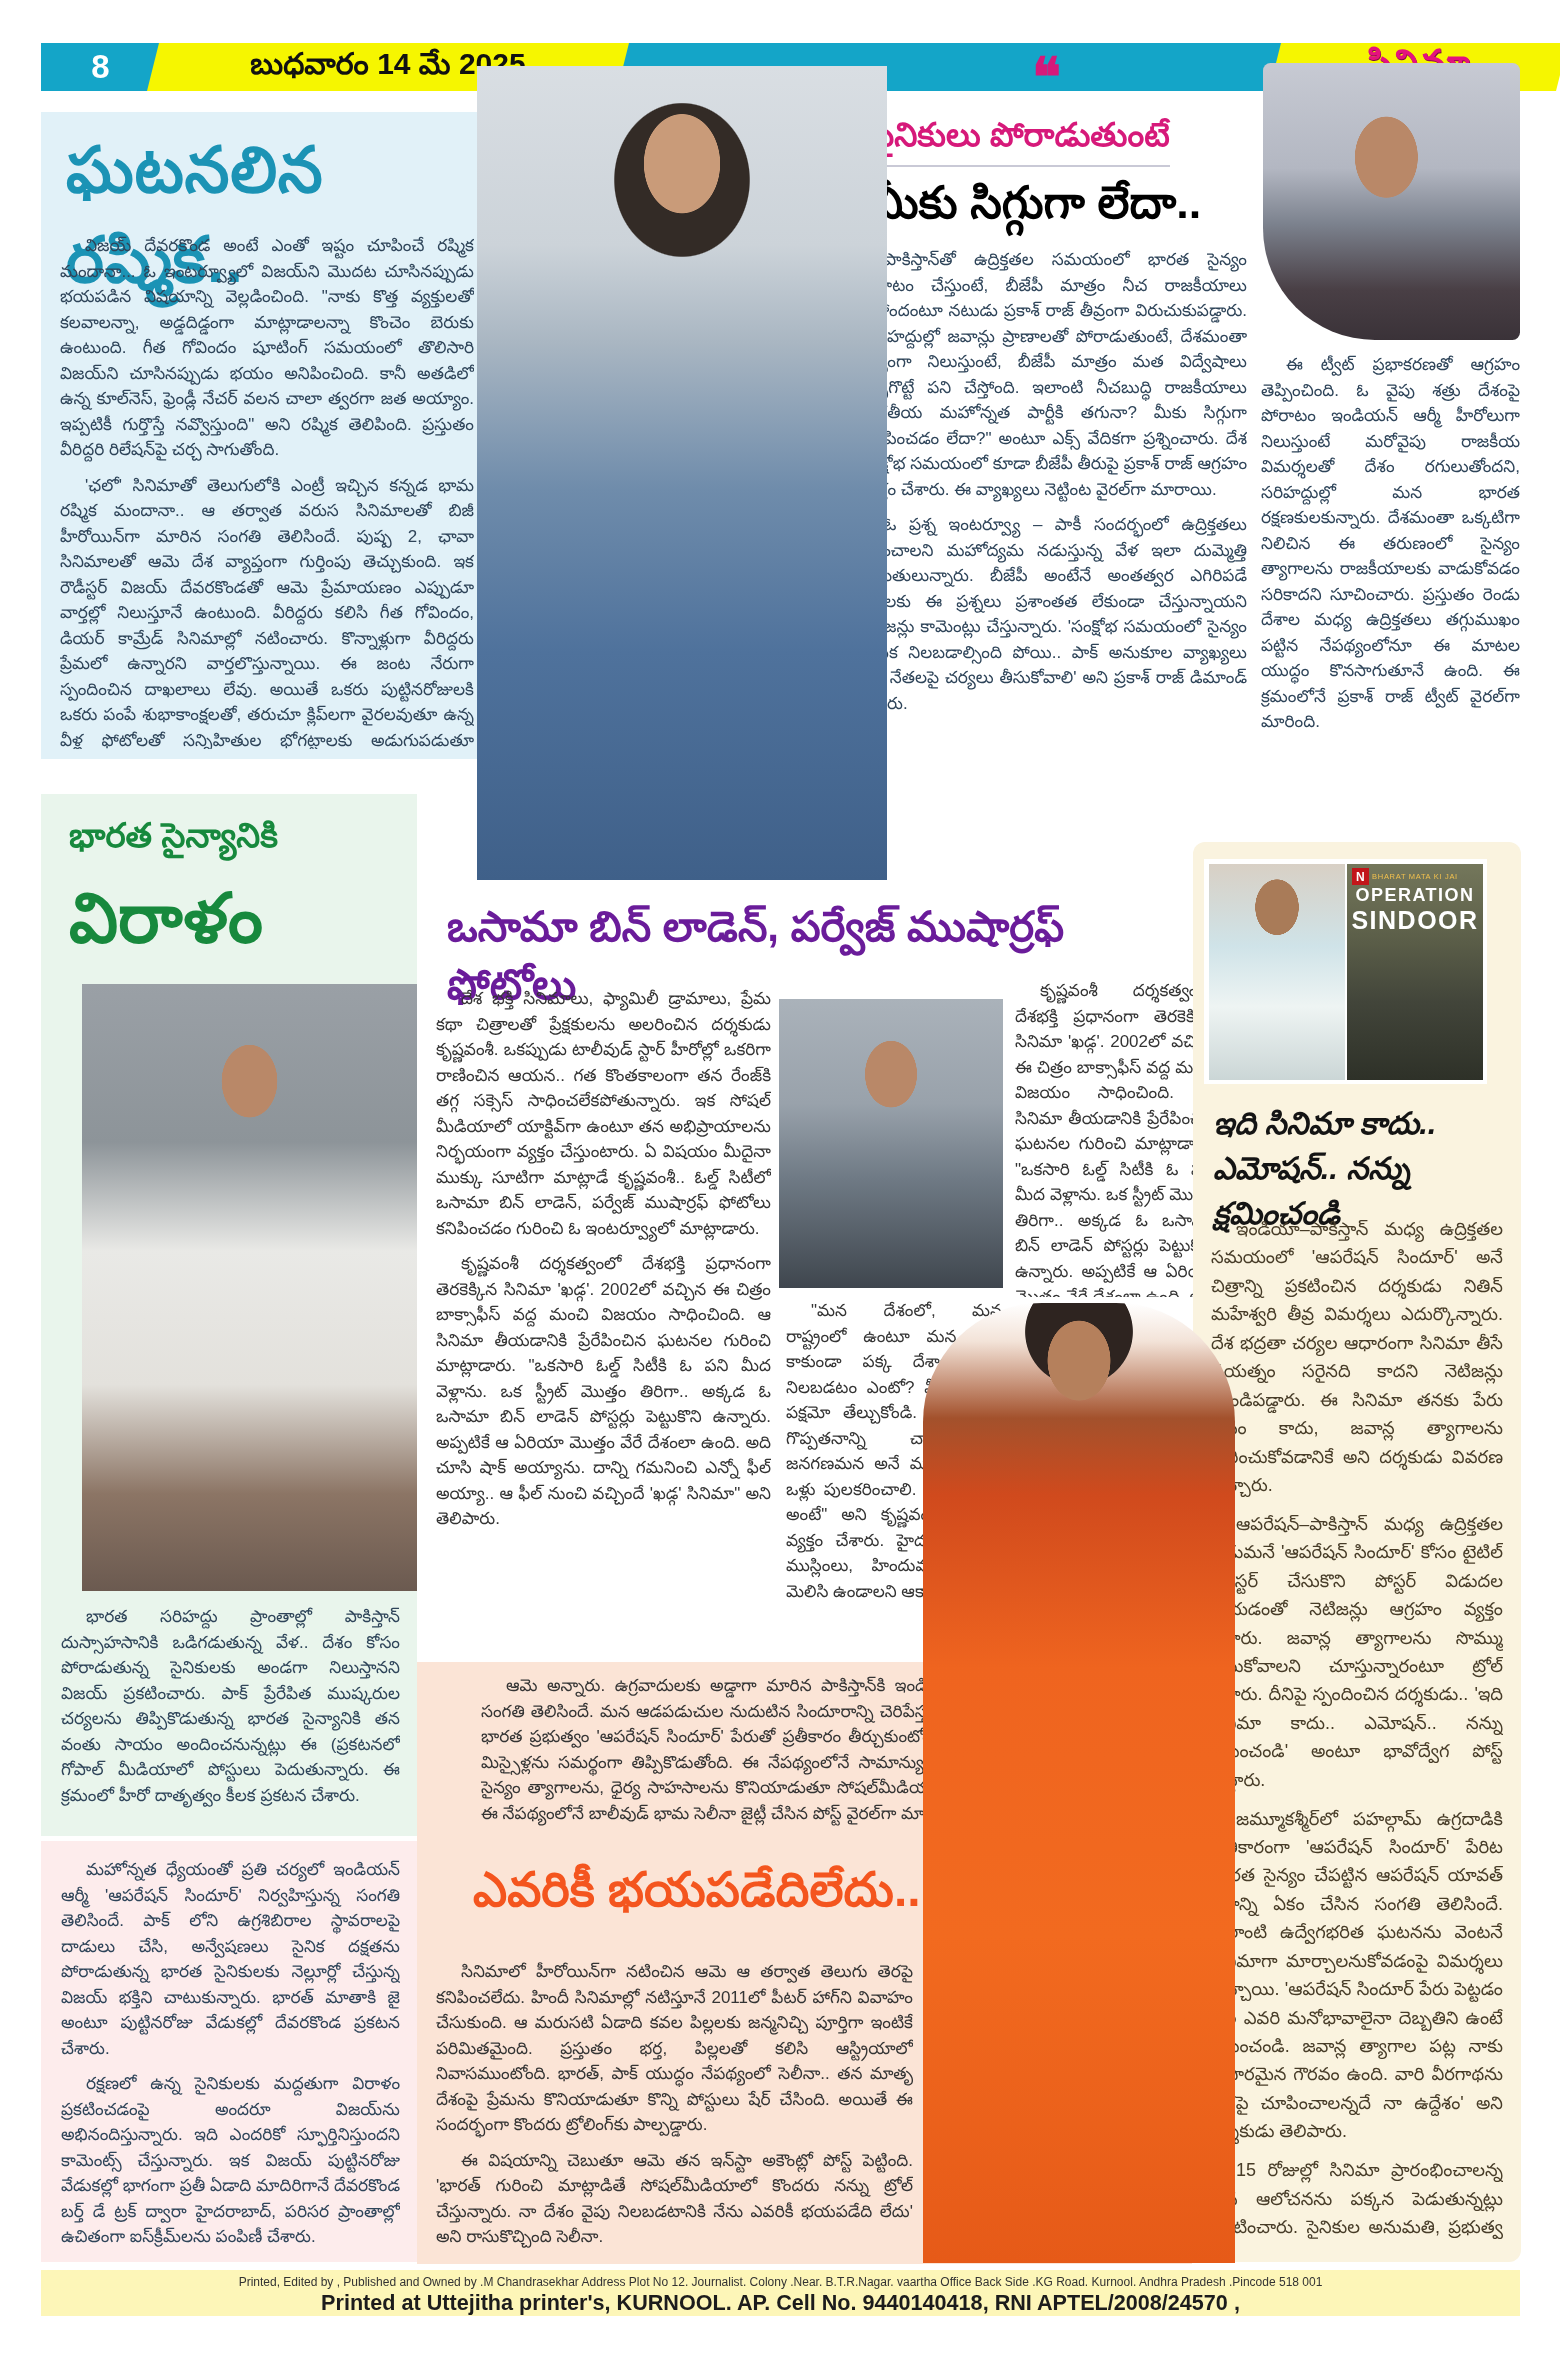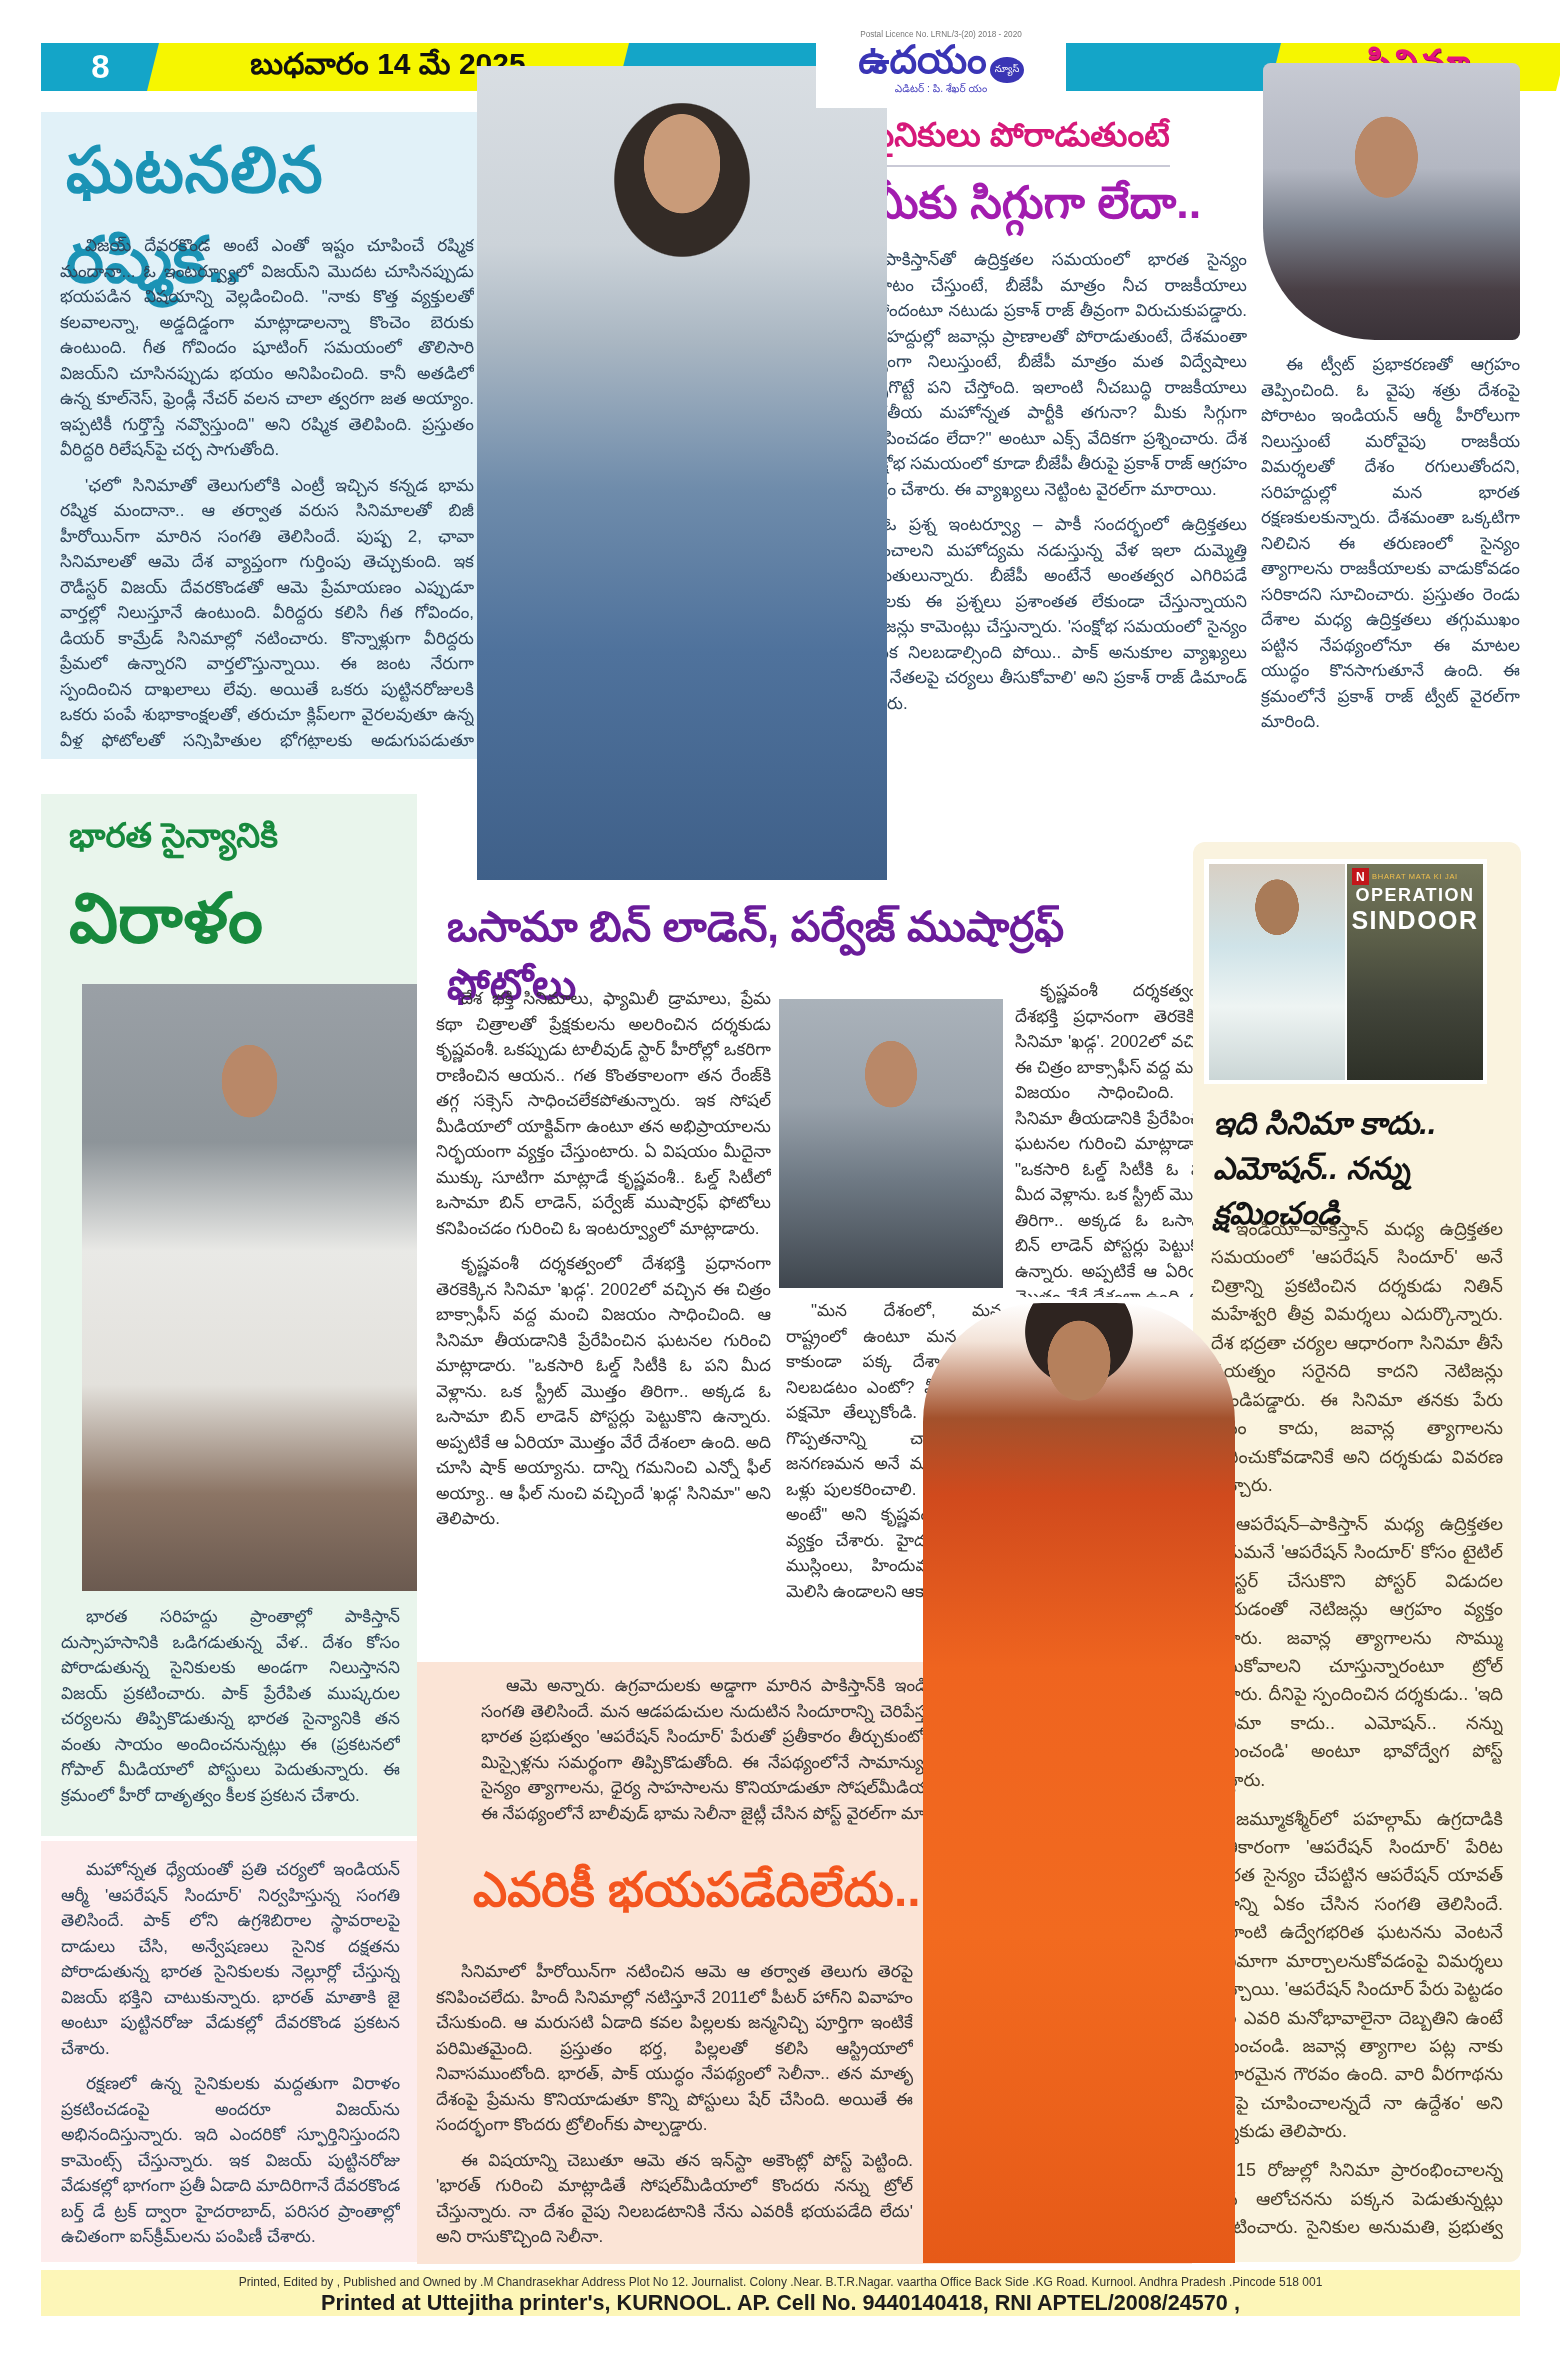--- a/index.html
+++ b/index.html
@@ -17,21 +17,21 @@
   .dateTxt{font-size:30px;font-weight:bold;color:#111;}
   .cinemaTxt{font-size:36px;font-weight:bold;color:#e5127d;text-shadow:0.7px 0.7px 0 #7a0a44;letter-spacing:1.5px;}
   .masthead{background:#ffffff;text-align:center;}
   .mast-tiny{font-size:8.2px;color:#777;white-space:nowrap;}
   .mast-logo{font-size:39px;font-weight:bold;color:#3a35b5;line-height:42px;}
   .mast-badge{display:inline-block;background:#3a35b5;color:#fff;border-radius:50%;font-size:9.7px;padding:6px 4.5px;vertical-align:middle;}
   .mast-editor{font-size:10.4px;color:#4a44c0;}
   
   .hl-rashmika{font-size:64px;font-weight:bold;color:#1b93b5;letter-spacing:0.7px;}
   .hl-pk1{font-size:33px;font-weight:bold;color:#d6197a;border-bottom:2.2px solid #c9c9d6;display:inline-block;padding-bottom:3px;}
-  .hl-pk2{font-size:45px;font-weight:bold;color:#a21caf;text-align:center;}
+  .hl-pk2{font-size:45px;font-weight:bold;color:#000000;text-align:center;}
   .hl-green1{font-size:34px;font-weight:bold;color:#17893d;}
   .hl-green2{font-size:69px;font-weight:bold;color:#17893d;}
   .hl-purple{font-size:42px;font-weight:bold;color:#6a1c9a;}
   .hl-black{font-size:31px;font-weight:bold;color:#141414;line-height:1.45;font-style:italic;}
   .hl-orange{font-size:48px;font-weight:bold;color:#f4551e;}
   
   .body-txt{font-size:17px;line-height:1.5;text-align:justify;color:#2e4459;}
   .body-txt p{margin:0 0 10.4px 0;text-indent:25px;}
   .txt-dark{color:#343434;}
   .txt-brown{color:#473c28;}
@@ -97,28 +97,20 @@
       <div class="skewinner">
           <span class="dateTxt">బుధవారం 14 మే 2025</span>
         </div>
     </div>
     <div class="abs skewband" style="left:1234px;top:0;width:287px;height:48px;">
       <div class="skewinner">
           <span class="cinemaTxt">సినిమా</span>
         </div>
     </div>
   </div>
-  <div class="abs masthead clip" style="left:816px;top:30px;width:250px;height:78px;z-index:3;">
-    <div class="mast-tiny">Postal Licence No. LRNL/3-(20) 2018 - 2020</div>
-    <div>
-      <span class="mast-logo">ఉదయం</span>
-      <span class="mast-badge">న్యూస్</span>
-    </div>
-    <div class="mast-editor">ఎడిటర్ : పి. శేఖర్ యం</div>
-  </div>
 
   <div class="abs box-blue" style="left:41px;top:112px;width:812px;height:647px;"></div>
   <div class="abs hl-rashmika" style="left:66px;top:133px;width:417px;">ఘటనలిన రష్మిక..</div>
   <div class="abs body-txt clip" style="left:60px;top:233px;width:414px;height:516px;">
     <p>విజయ్ దేవరకొండ అంటే ఎంతో ఇష్టం చూపించే రష్మిక మందానా... ఓ ఇంటర్వ్యూలో విజయ్‌ని మొదట చూసినప్పుడు భయపడిన విషయాన్ని వెల్లడించింది. "నాకు కొత్త వ్యక్తులతో కలవాలన్నా, అడ్డదిడ్డంగా మాట్లాడాలన్నా కొంచెం బెరుకు ఉంటుంది. గీత గోవిందం షూటింగ్ సమయంలో తొలిసారి విజయ్‌ని చూసినప్పుడు భయం అనిపించింది. కానీ అతడిలో ఉన్న కూల్‌నెస్, ఫ్రెండ్లీ నేచర్ వలన చాలా త్వరగా జత అయ్యాం. ఇప్పటికీ గుర్తొస్తే నవ్వొస్తుంది" అని రష్మిక తెలిపింది. ప్రస్తుతం వీరిద్దరి రిలేషన్‌పై చర్చ సాగుతోంది.</p>
     <p>'ఛలో' సినిమాతో తెలుగులోకి ఎంట్రీ ఇచ్చిన కన్నడ భామ రష్మిక మందానా.. ఆ తర్వాత వరుస సినిమాలతో బిజీ హీరోయిన్‌గా మారిన సంగతి తెలిసిందే. పుష్ప 2, ఛావా సినిమాలతో ఆమె దేశ వ్యాప్తంగా గుర్తింపు తెచ్చుకుంది. ఇక రౌడీస్టర్ విజయ్ దేవరకొండతో ఆమె ప్రేమాయణం ఎప్పుడూ వార్తల్లో నిలుస్తూనే ఉంటుంది. వీరిద్దరు కలిసి గీత గోవిందం, డియర్ కామ్రేడ్ సినిమాల్లో నటించారు. కొన్నాళ్లుగా వీరిద్దరు ప్రేమలో ఉన్నారని వార్తలొస్తున్నాయి. ఈ జంట నేరుగా స్పందించిన దాఖలాలు లేవు. అయితే ఒకరు పుట్టినరోజులకి ఒకరు పంపే శుభాకాంక్షలతో, తరుచూ క్లిప్‌లగా వైరలవుతూ ఉన్న వీళ్ల ఫోటోలతో సన్నిహితుల భోగట్టాలకు అడుగుపడుతూ ఉంటుంది.</p>
 
   </div>
   <div class="abs photo photo-rashmika" style="left:477px;top:66px;width:410px;height:814px;z-index:2;"></div>
 

